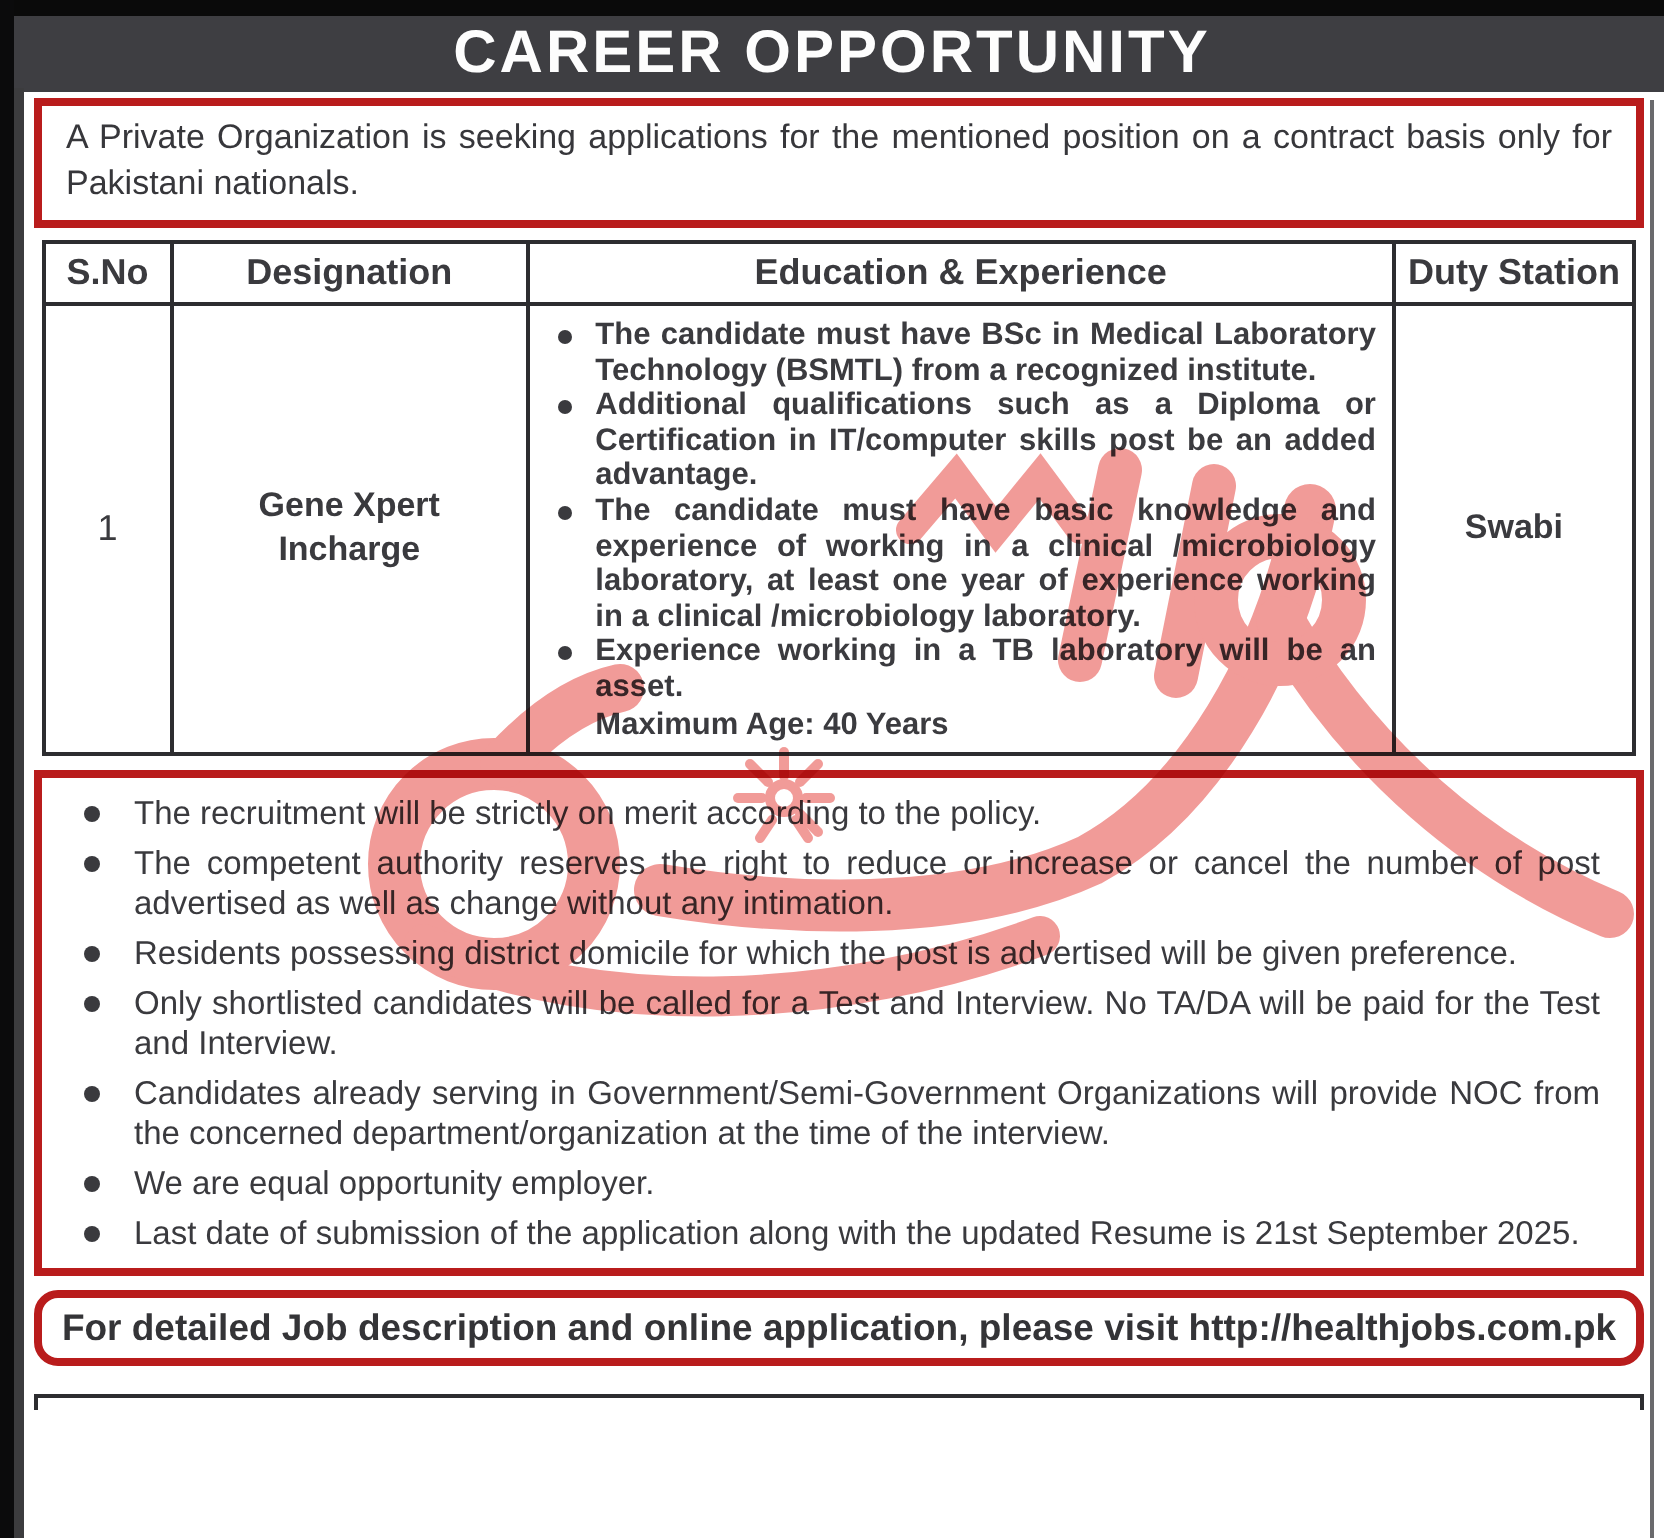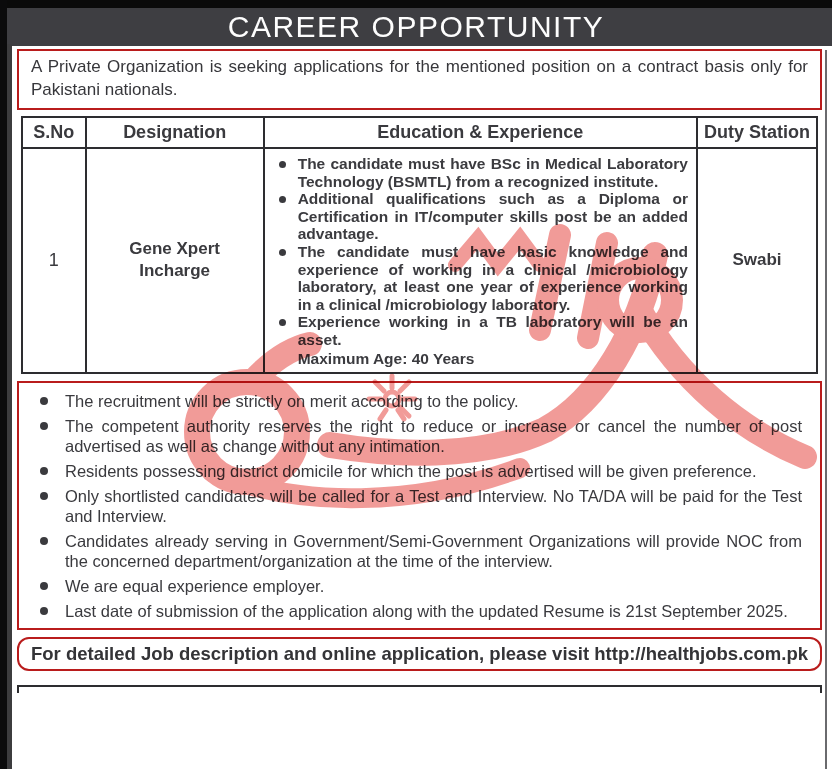--- a/index.html
+++ b/index.html
@@ -7,25 +7,25 @@
     font-family:"Liberation Sans", sans-serif; }
   .page { position:relative; width:832px; height:769px; background:#fff; }
 
   
   .edge-black { position:absolute; left:0; top:0; width:7px; height:100%; background:#0b0b0c; z-index:6; }
   .edge-gray  { position:absolute; left:7px; top:44px; width:5px; height:725px; background:#3c3c3e; z-index:6; }
   .edge-right { position:absolute; left:825px; top:50px; width:2px; height:719px; background:#6a6a6d; z-index:6; }
 
   
   .band { height:46px; background:#3e3e42; border-top:8px solid #0a0a0a; }
-  .band .title { text-align:center; color:#fdfdfd; font-size:30px; font-weight:normal;
+  .band .title { text-align:center; color:#fdfdfd; font-size:30px; font-weight:bold;
     letter-spacing:1.5px; line-height:37px; }
 
   .content { margin:3px 10px 0 17px; position:relative; }
-  .box { border:2px solid #b91c1c; background:#fff; }
+  .box { border:4px solid #b91c1c; background:#fff; }
 
   .intro { padding:4px 12px 7px 12px; margin-bottom:6px; }
   .intro p { font-size:17px; line-height:23px; color:#37373b; text-align:justify; }
 
   table.positions { width:calc(100% - 8px); margin:4px 4px 7px 4px; border-collapse:collapse; table-layout:fixed; }
   table.positions th, table.positions td { border:2px solid #2d2d30; color:#3a3a3e; }
   table.positions th { font-size:18px; font-weight:bold; height:31px; text-align:center; }
   td.cell-sno { text-align:center; font-size:18px; }
   td.cell-designation { text-align:center; font-weight:bold; font-size:17px; line-height:22px; }
   td.cell-designation span { display:inline-block; max-width:105px; }
@@ -143,21 +143,21 @@
         </div>
 
         <div class="term">
           <span class="term-dot"></span>
           <div class="term-text">Candidates already serving in Government/Semi-Government Organizations will provide NOC from the concerned department/organization at the time of the interview.</div>
         </div>
 
 
         <div class="term">
           <span class="term-dot"></span>
-          <div class="term-text">We are equal experience employer.</div>
+          <div class="term-text">We are equal opportunity employer.</div>
         </div>
 
         <div class="term">
           <span class="term-dot"></span>
           <div class="term-text">Last date of submission of the application along with the updated Resume is 21st September 2025.</div>
         </div>
       </div>
 
     <div class="box footer-box">
       <div>For detailed Job description and online application, please visit http://healthjobs.com.pk</div>

